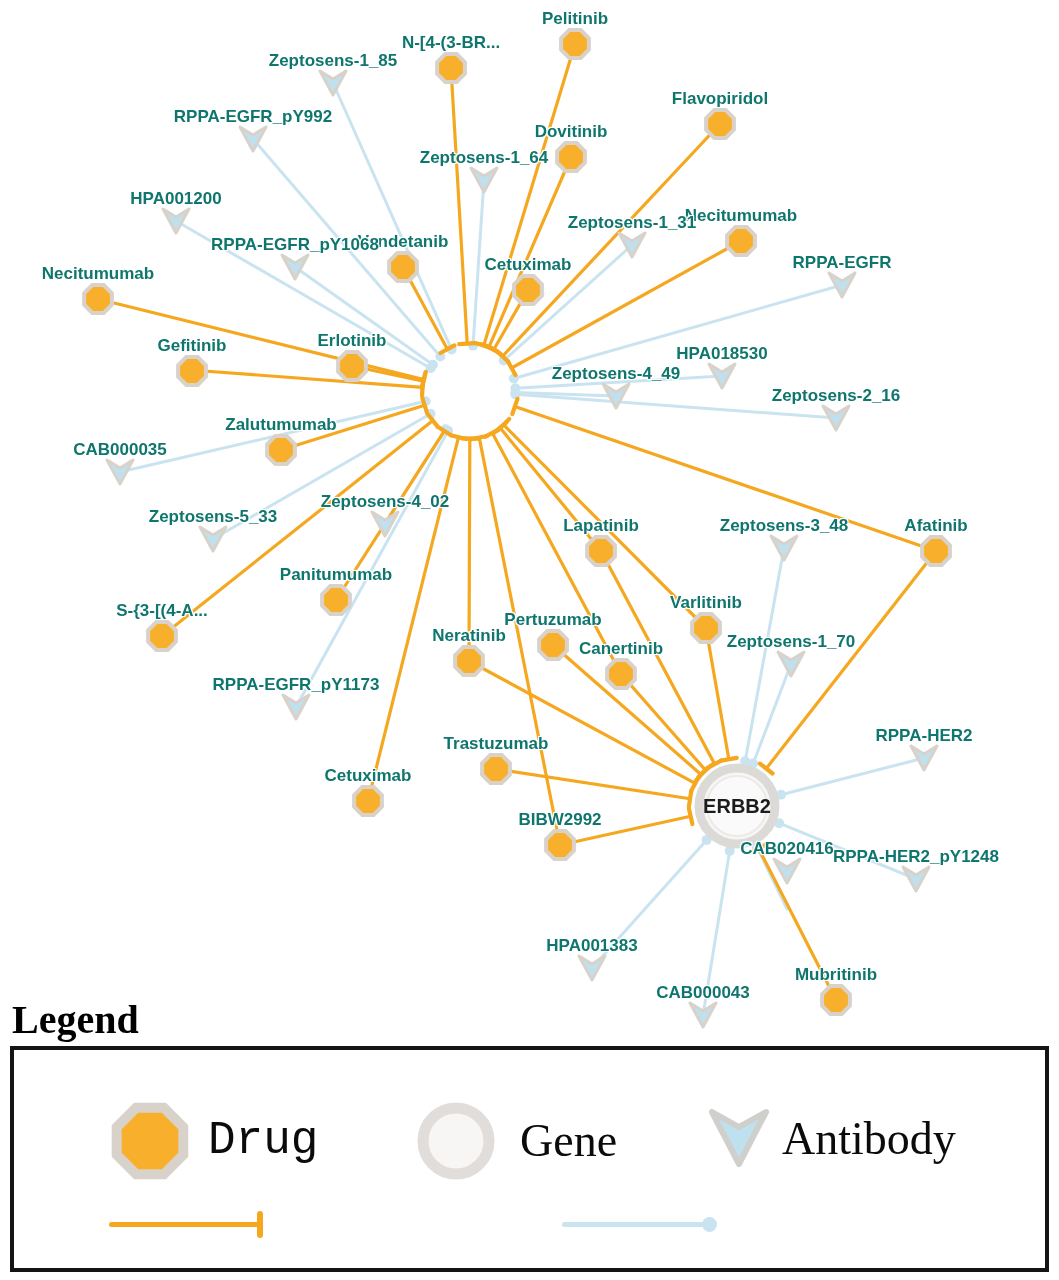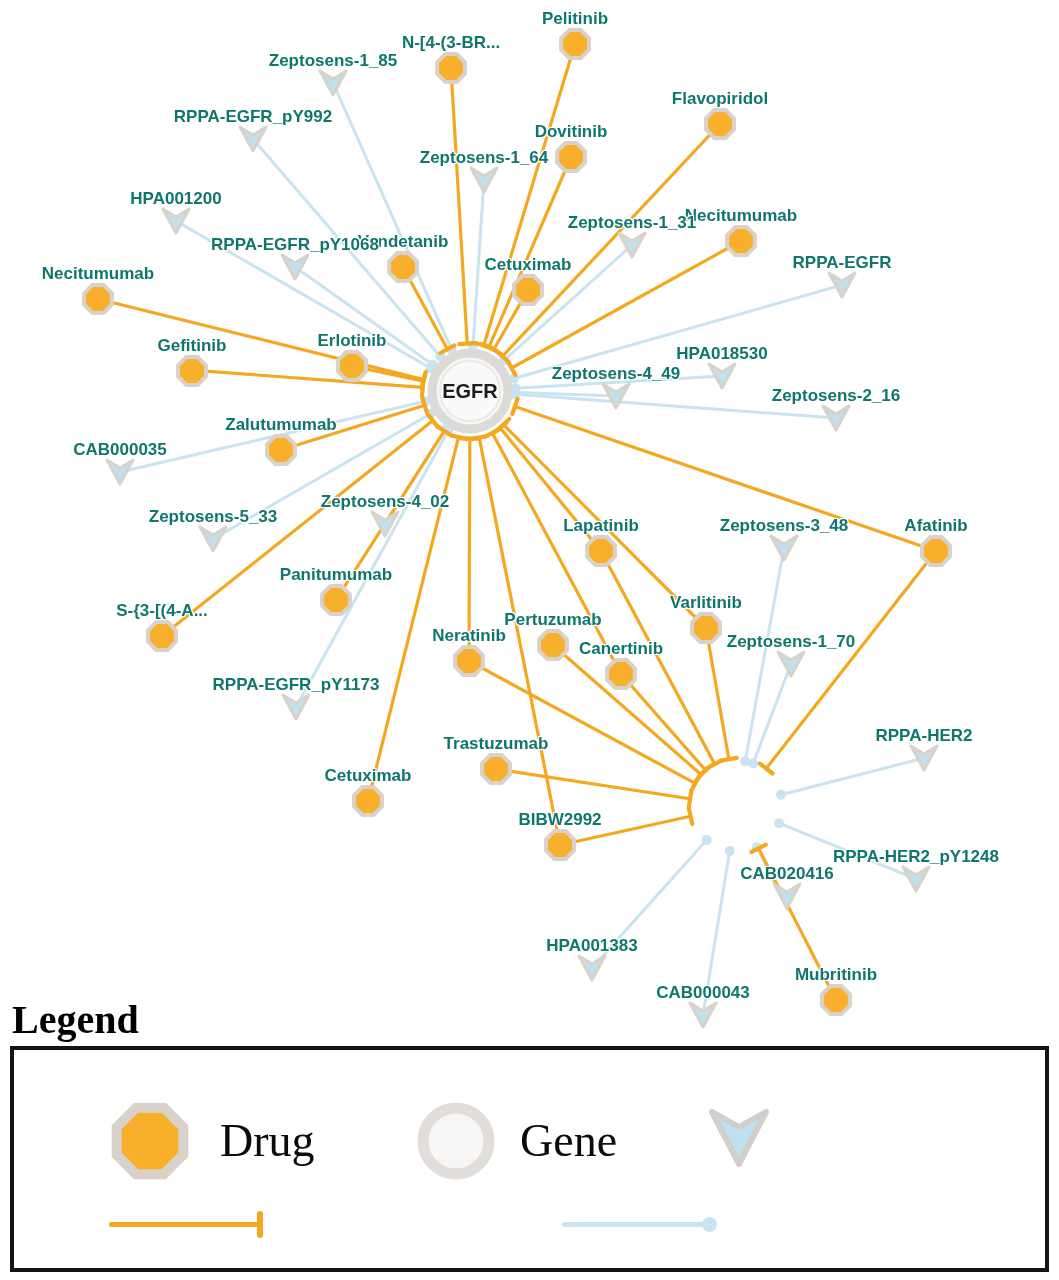--- a/index.html
+++ b/index.html
@@ -144,26 +144,26 @@
       <line x1="560" y1="845" x2="690.6126899438373" y2="816.2209327242392" stroke="#F5A81F" stroke-width="3.2" stroke-linecap="round"></line>
       <line x1="692.3341101921302" y1="824.0335323126455" x2="688.8912696955443" y2="808.4083331358329" stroke="#F5A81F" stroke-width="4.2" stroke-linecap="round"></line>
       <line x1="553" y1="645" x2="701.2526070014233" y2="774.7210311262454" stroke="#F5A81F" stroke-width="3.2" stroke-linecap="round"></line>
       <line x1="695.9845701384751" y1="780.7416446839004" x2="706.5206438643714" y2="768.7004175685904" stroke="#F5A81F" stroke-width="4.2" stroke-linecap="round"></line>
       <line x1="496" y1="769" x2="690.0500944718726" y2="798.7919232176733" stroke="#F5A81F" stroke-width="3.2" stroke-linecap="round"></line>
       <line x1="688.8361025927439" y1="806.6992757276737" x2="691.2640863510013" y2="790.884570707673" stroke="#F5A81F" stroke-width="4.2" stroke-linecap="round"></line>
       <line x1="836" y1="1000" x2="758.5908726789484" y2="848.3093868658179" stroke="#F5A81F" stroke-width="3.2" stroke-linecap="round"></line>
       <line x1="765.7166641510861" y1="844.6730293619951" x2="751.4650812068106" y2="851.9457443696408" stroke="#F5A81F" stroke-width="4.2" stroke-linecap="round"></line>
     </svg>
   <div id="nodes-layer">
-      <div class="node gene" style="left: 470px; top: 391px;">
+      <div class="node gene" style="left: 737px; top: 806px;">
         <svg width="96" height="96" viewBox="-48 -48 96 96">
           <circle r="38" fill="#F7F6F5" stroke="#DCDAD7" stroke-width="9"></circle>
           <circle r="30" fill="#fbfafa" stroke="#ECEAE8" stroke-width="2"></circle>
         </svg>
-        <div class="gene-label">EGFR</div>
+        <div class="gene-label">ERBB2</div>
       </div>
       <div class="node drug" style="left: 575px; top: 44px;">
         <svg width="40" height="40" viewBox="-20 -20 40 40">
           <polygon points="13.9,5.7 5.7,13.9 -5.7,13.9 -13.9,5.7 -13.9,-5.7 -5.7,-13.9 5.7,-13.9 13.9,-5.7" fill="#F8B02C" stroke="#D8D2CA" stroke-width="4"></polygon>
         </svg>
         <div class="node-label">Pelitinib</div>
       </div>
       <div class="node drug" style="left: 451px; top: 68px;">
         <svg width="40" height="40" viewBox="-20 -20 40 40">
           <polygon points="13.9,5.7 5.7,13.9 -5.7,13.9 -13.9,5.7 -13.9,-5.7 -5.7,-13.9 5.7,-13.9 13.9,-5.7" fill="#F8B02C" stroke="#D8D2CA" stroke-width="4"></polygon>
@@ -397,21 +397,21 @@
           <path d="M -13 -11 L 0 13 L 13 -11 L 0 -3 Z" fill="#BFE0EE" stroke="#D8D2CA" stroke-width="3" stroke-linejoin="round"></path>
         </svg>
         <div class="node-label">RPPA-HER2</div>
       </div>
       <div class="node antibody" style="left: 916px; top: 879px;">
         <svg width="36" height="34" viewBox="-18 -16 36 34">
           <path d="M -13 -11 L 0 13 L 13 -11 L 0 -3 Z" fill="#BFE0EE" stroke="#D8D2CA" stroke-width="3" stroke-linejoin="round"></path>
         </svg>
         <div class="node-label">RPPA-HER2_pY1248</div>
       </div>
-      <div class="node antibody" style="left: 787px; top: 896px; text-align: center;">
+      <div class="node antibody" style="left: 787px; top: 871px; text-align: center;">
         <svg width="36" height="34" viewBox="-18 -16 36 34">
           <path d="M -13 -11 L 0 13 L 13 -11 L 0 -3 Z" fill="#BFE0EE" stroke="#D8D2CA" stroke-width="3" stroke-linejoin="round"></path>
         </svg>
         <div class="node-label">CAB020416</div>
       </div>
       <div class="node antibody" style="left: 592px; top: 968px;">
         <svg width="36" height="34" viewBox="-18 -16 36 34">
           <path d="M -13 -11 L 0 13 L 13 -11 L 0 -3 Z" fill="#BFE0EE" stroke="#D8D2CA" stroke-width="3" stroke-linejoin="round"></path>
         </svg>
         <div class="node-label">HPA001383</div>
@@ -426,33 +426,34 @@
 </div>
 
 <div id="legend-title">Legend</div>
 
 <div id="legend-box">
   <span class="lg-glyph" style="left:88px;top:43px;">
     <svg width="96" height="96" viewBox="-48 -48 96 96">
       <polygon points="33.3,13.8 13.8,33.3 -13.8,33.3 -33.3,13.8 -33.3,-13.8 -13.8,-33.3 13.8,-33.3 33.3,-13.8" fill="#F8B02C" stroke="#D8D2CA" stroke-width="10"></polygon>
     </svg>
   </span>
-  <span class="lg-label" style="left:206px;top:91px;">Drug</span>
+  <span class="lg-label" style="left:194px;top:91px;font-family:Liberation Mono, monospace;">Drug</span>
 
   <span class="lg-glyph" style="left:397px;top:46px;">
     <svg width="90" height="90" viewBox="-45 -45 90 90">
       <circle r="33" fill="#F7F6F5" stroke="#E0DDDA" stroke-width="11"></circle>
     </svg>
   </span>
   <span class="lg-label" style="left:506px;top:91px;">Gene</span>
 
   <span class="lg-glyph" style="left:685px;top:50px;">
     <svg width="80" height="72" viewBox="-40 -36 80 72">
       <path d="M -27 -24 L 0 28 L 27 -24 L 0 -9 Z" fill="#BFE0EE" stroke="#CFCFCC" stroke-width="6" stroke-linejoin="round"></path>
     </svg>
   </span>
+  <span class="lg-label" style="left:768px;top:89px;">Antibody</span>
 
   <div class="lg-line" id="legend-drug-target-line"></div>
   <div class="lg-line" id="legend-drug-target-tee"></div>
 
   <div class="lg-line" id="legend-antibody-target-line"></div>
   <div class="lg-line" id="legend-antibody-target-dot"></div>
 </div>
 
 </body></html>

